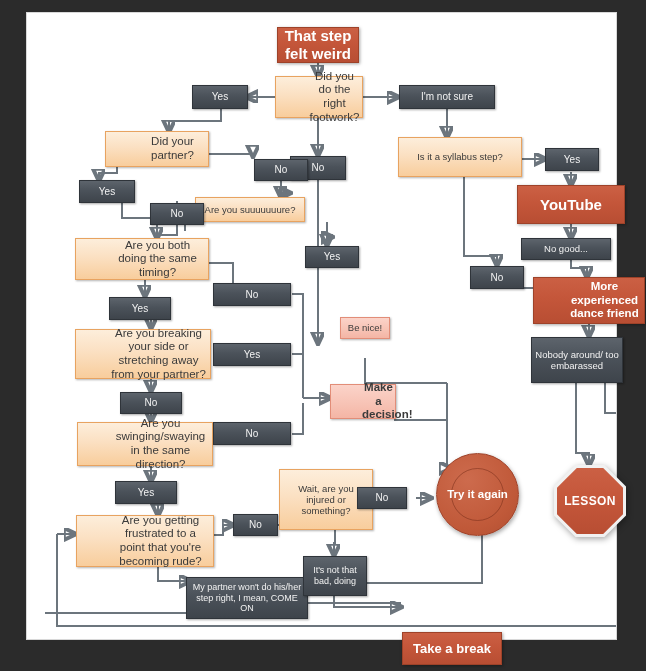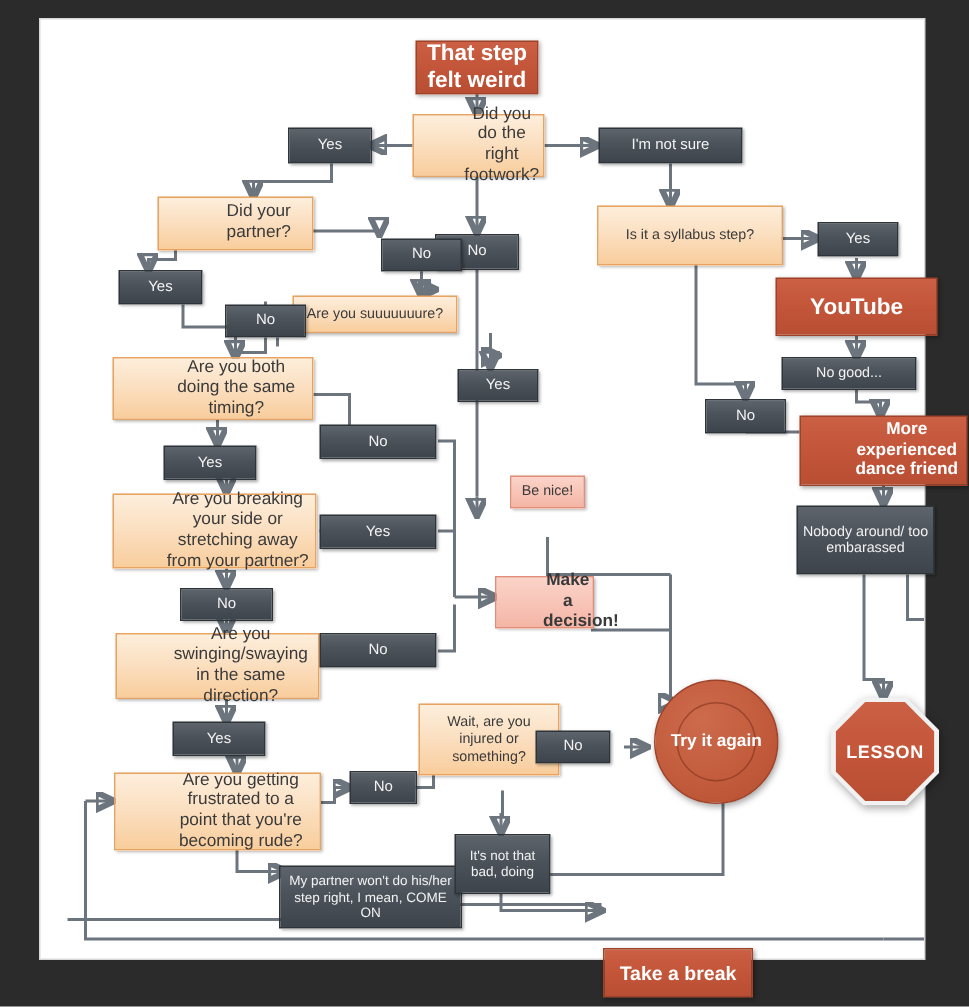--- a/index.html
+++ b/index.html
@@ -315,21 +315,21 @@
     </div>
 
     <div class="node d" style="left:206px;top:501px;width:45px;height:22px;">
       <span>No</span>
     </div>
 
     <div class="node d xs" style="left:135px;top:564px;width:122px;height:42px;margin-left:24px;">
       <span>My partner won't do his/her step right, I mean, COME ON</span>
     </div>
 
-    <div class="node q sm" style="left:252px;top:456px;width:94px;height:48px;">
+    <div class="node q sm" style="left:252px;top:456px;width:94px;height:61px;">
       <span>Wait, are you injured or something?</span>
     </div>
 
     <div class="node d" style="left:330px;top:474px;width:50px;height:22px;">
       <span>No</span>
     </div>
 
     <div class="node d xs" style="left:276px;top:543px;width:64px;height:40px;">
       <span>It's not that bad, doing</span>
     </div>

